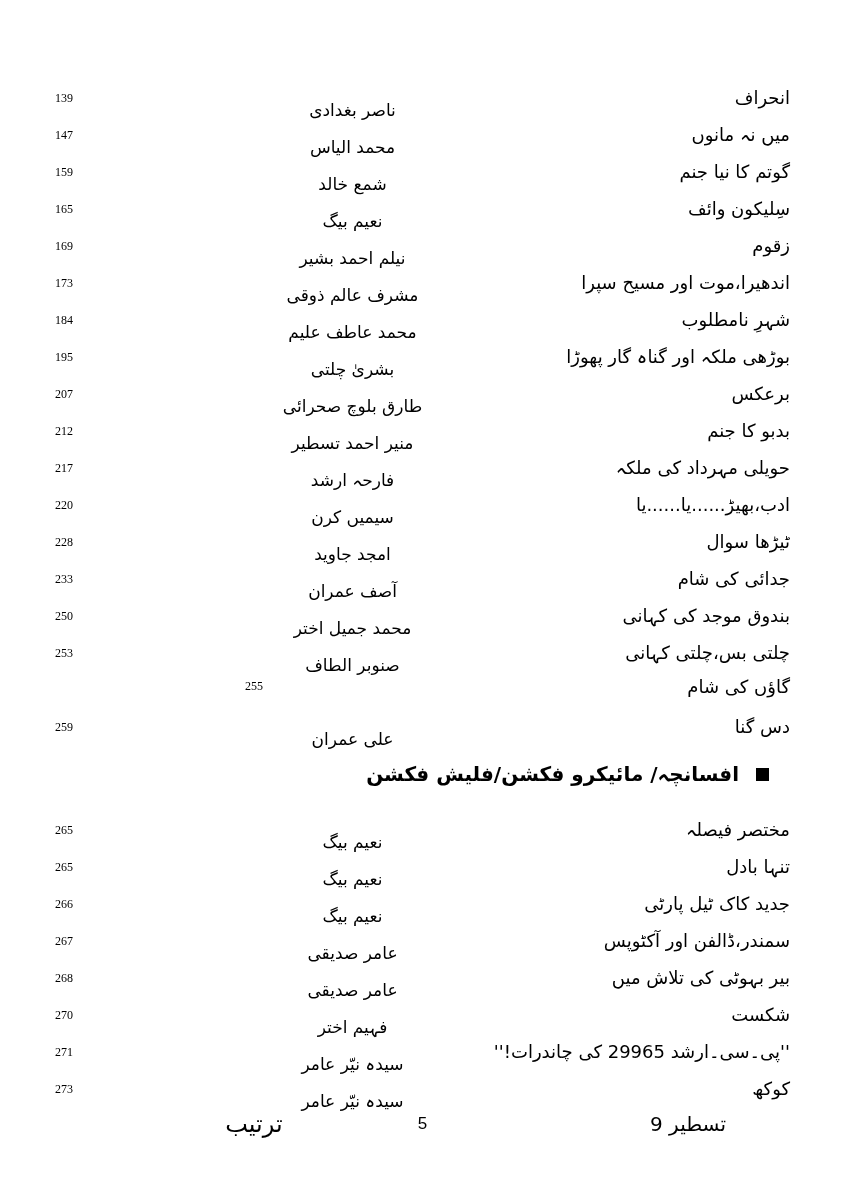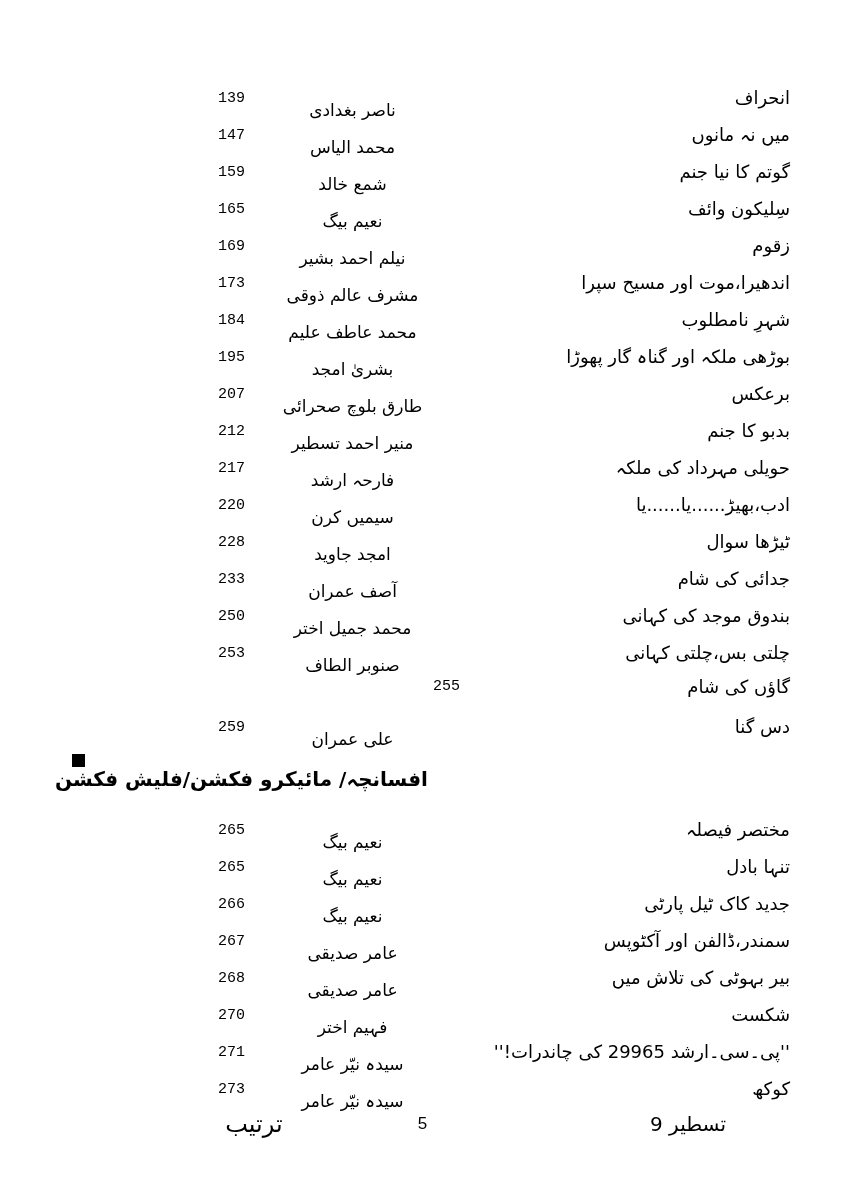--- a/index.html
+++ b/index.html
@@ -15,26 +15,26 @@
     height:37px;align-items:center;
   }
   .cell{white-space:nowrap;}
   .cell.title{
     text-align:right;padding-left:85px;font-size:18px;line-height:1.2;
   }
   .cell.author{
     text-align:center;font-size:17px;line-height:1.2;margin-top:24px;
   }
   .cell.pagenum{
-    text-align:right;font-family:Liberation Mono, monospace;
-    font-size:15px;direction:ltr;
+    text-align:left;font-family:Liberation Serif, serif;
+    font-size:12px;direction:ltr;
   }
   .section-header{
-    display:flex;align-items:flex-end;height:40px;
-    margin:12px 0 14px;padding-left:0;padding-right:21px;flex-direction:column;
+    display:flex;align-items:center;height:40px;
+    margin:12px 0 14px;padding-left:0;padding-right:21px;
   }
   .bullet{
     width:13px;height:13px;background:#000;flex:0 0 auto;margin-left:17px;
   }
   .section-title{
     font-size:20px;font-weight:bold;line-height:1.2;white-space:nowrap;
   }
   .footer{
     position:absolute;top:1106px;right:55px;left:55px;height:36px;
     display:grid;grid-template-columns:1fr auto 1fr;align-items:center;
@@ -87,21 +87,21 @@
           <div class="cell author">مشرف عالم ذوقی</div>
           <div class="cell pagenum">173</div>
         </div>
         <div class="toc-row">
           <div class="cell title">شہرِ نامطلوب</div>
           <div class="cell author">محمد عاطف علیم</div>
           <div class="cell pagenum">184</div>
         </div>
         <div class="toc-row">
           <div class="cell title">بوڑھی ملکہ اور گناہ گار پھوڑا</div>
-          <div class="cell author">بشریٰ امجد</div>
+          <div class="cell author">بشریٰ چلتی</div>
           <div class="cell pagenum">195</div>
         </div>
         <div class="toc-row">
           <div class="cell title">برعکس</div>
           <div class="cell author">طارق بلوچ صحرائی</div>
           <div class="cell pagenum">207</div>
         </div>
         <div class="toc-row">
           <div class="cell title">بدبو کا جنم</div>
           <div class="cell author">منیر احمد تسطیر</div>

